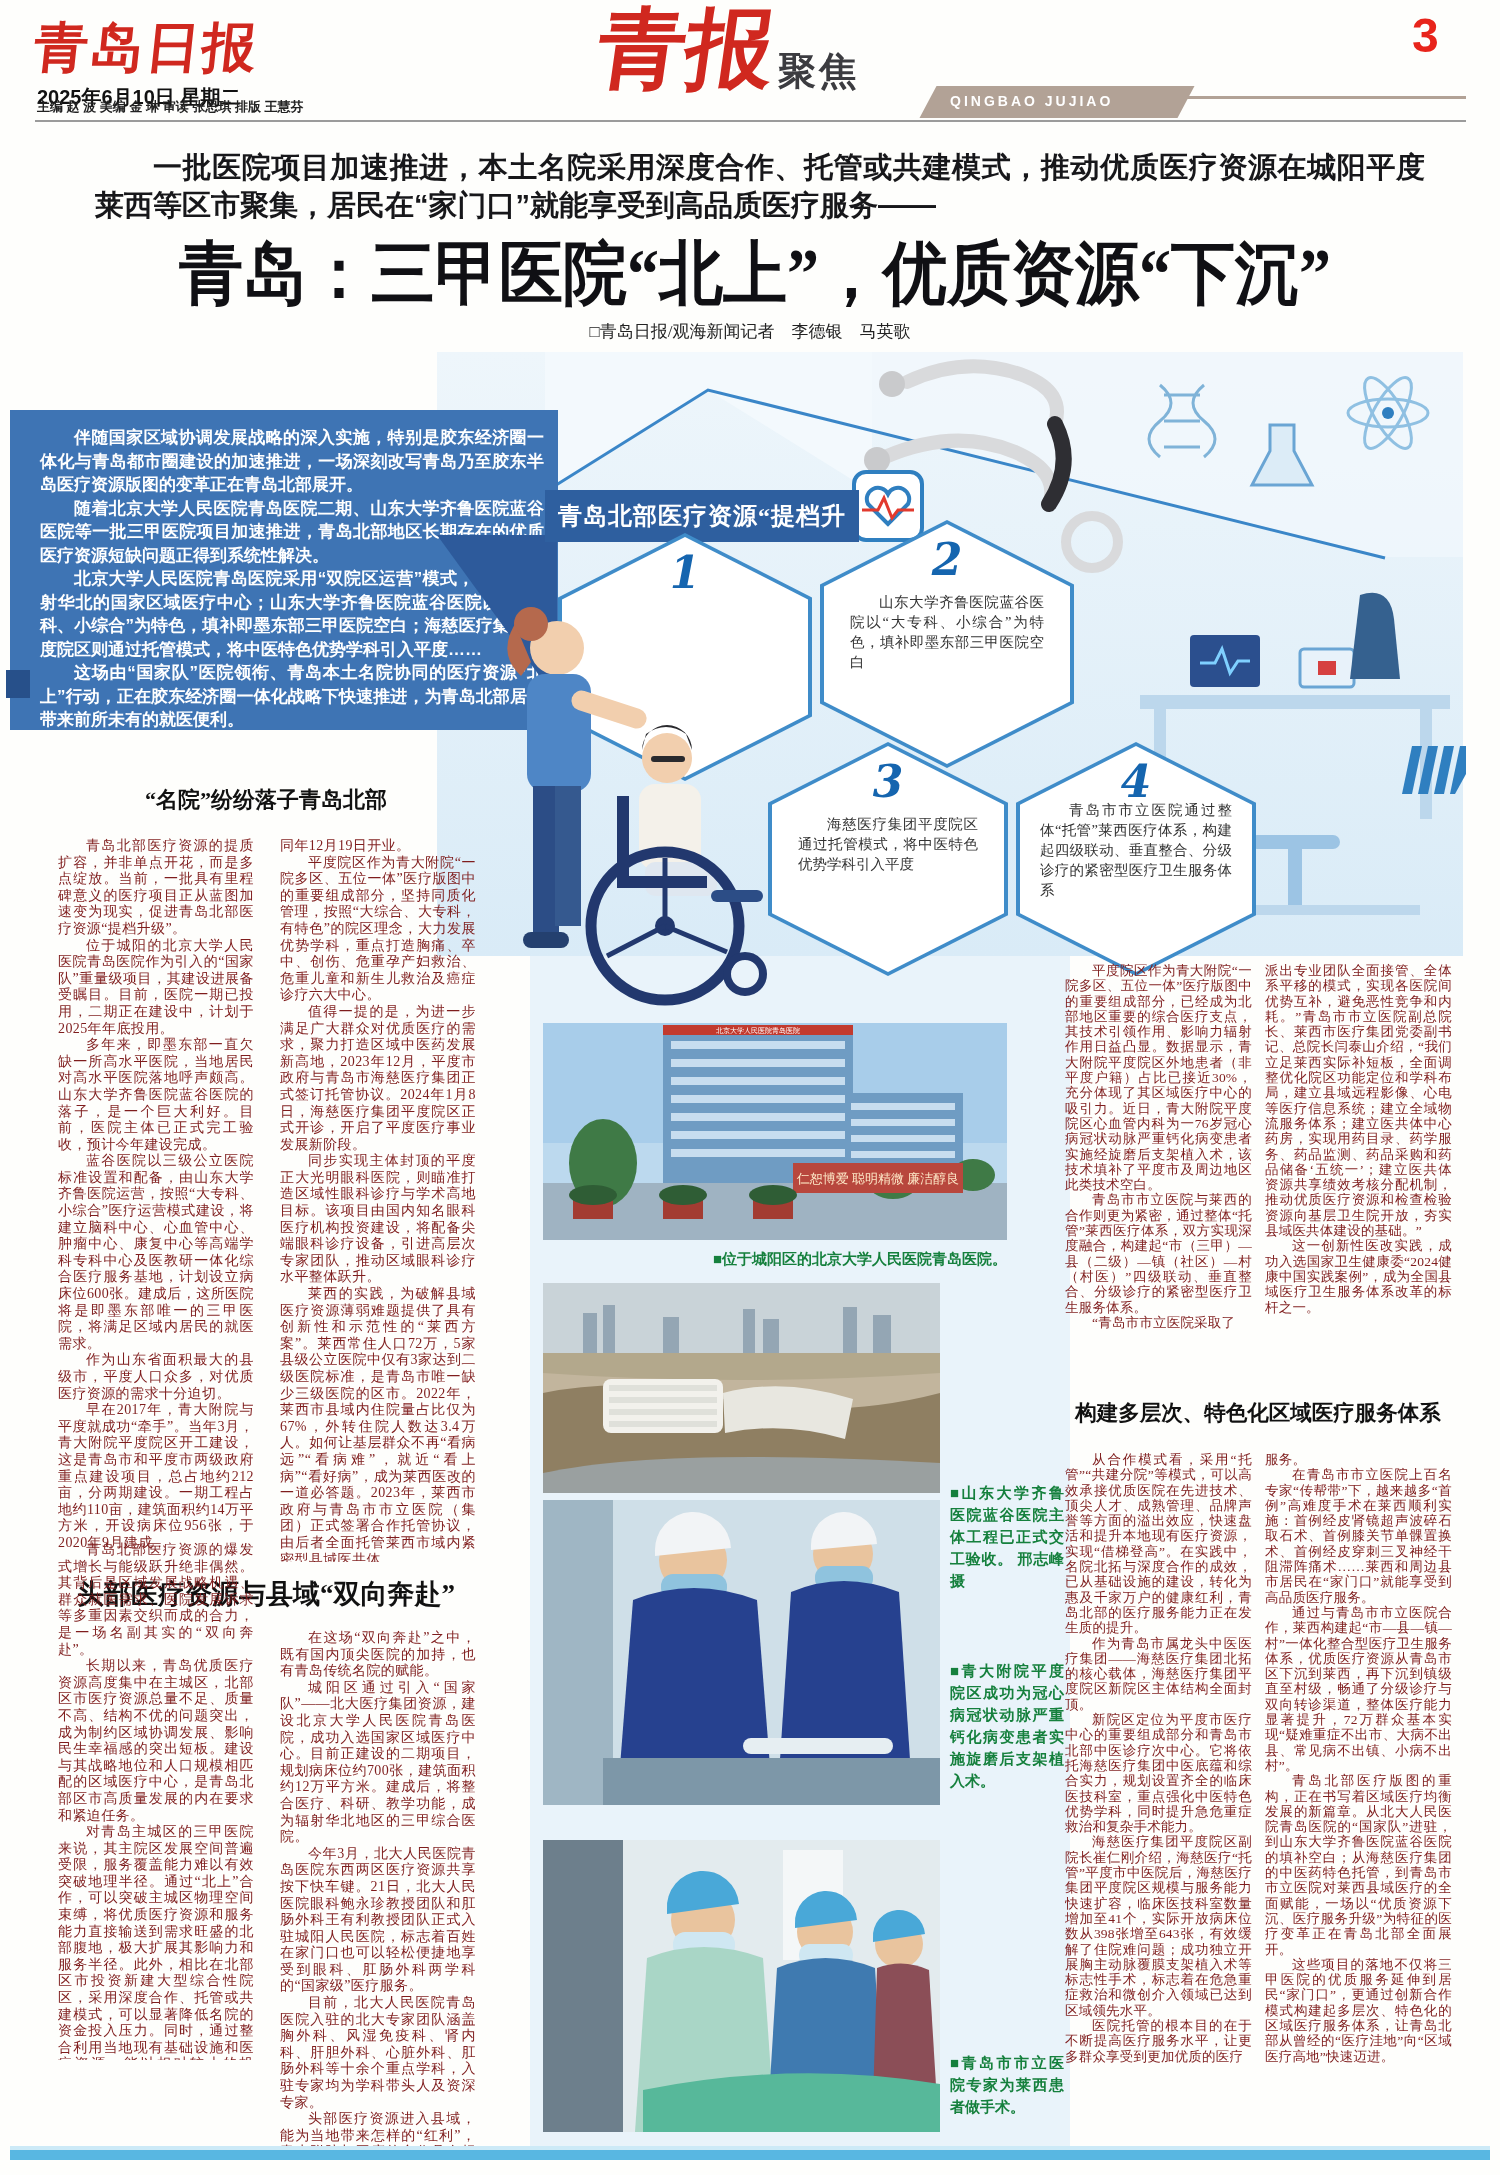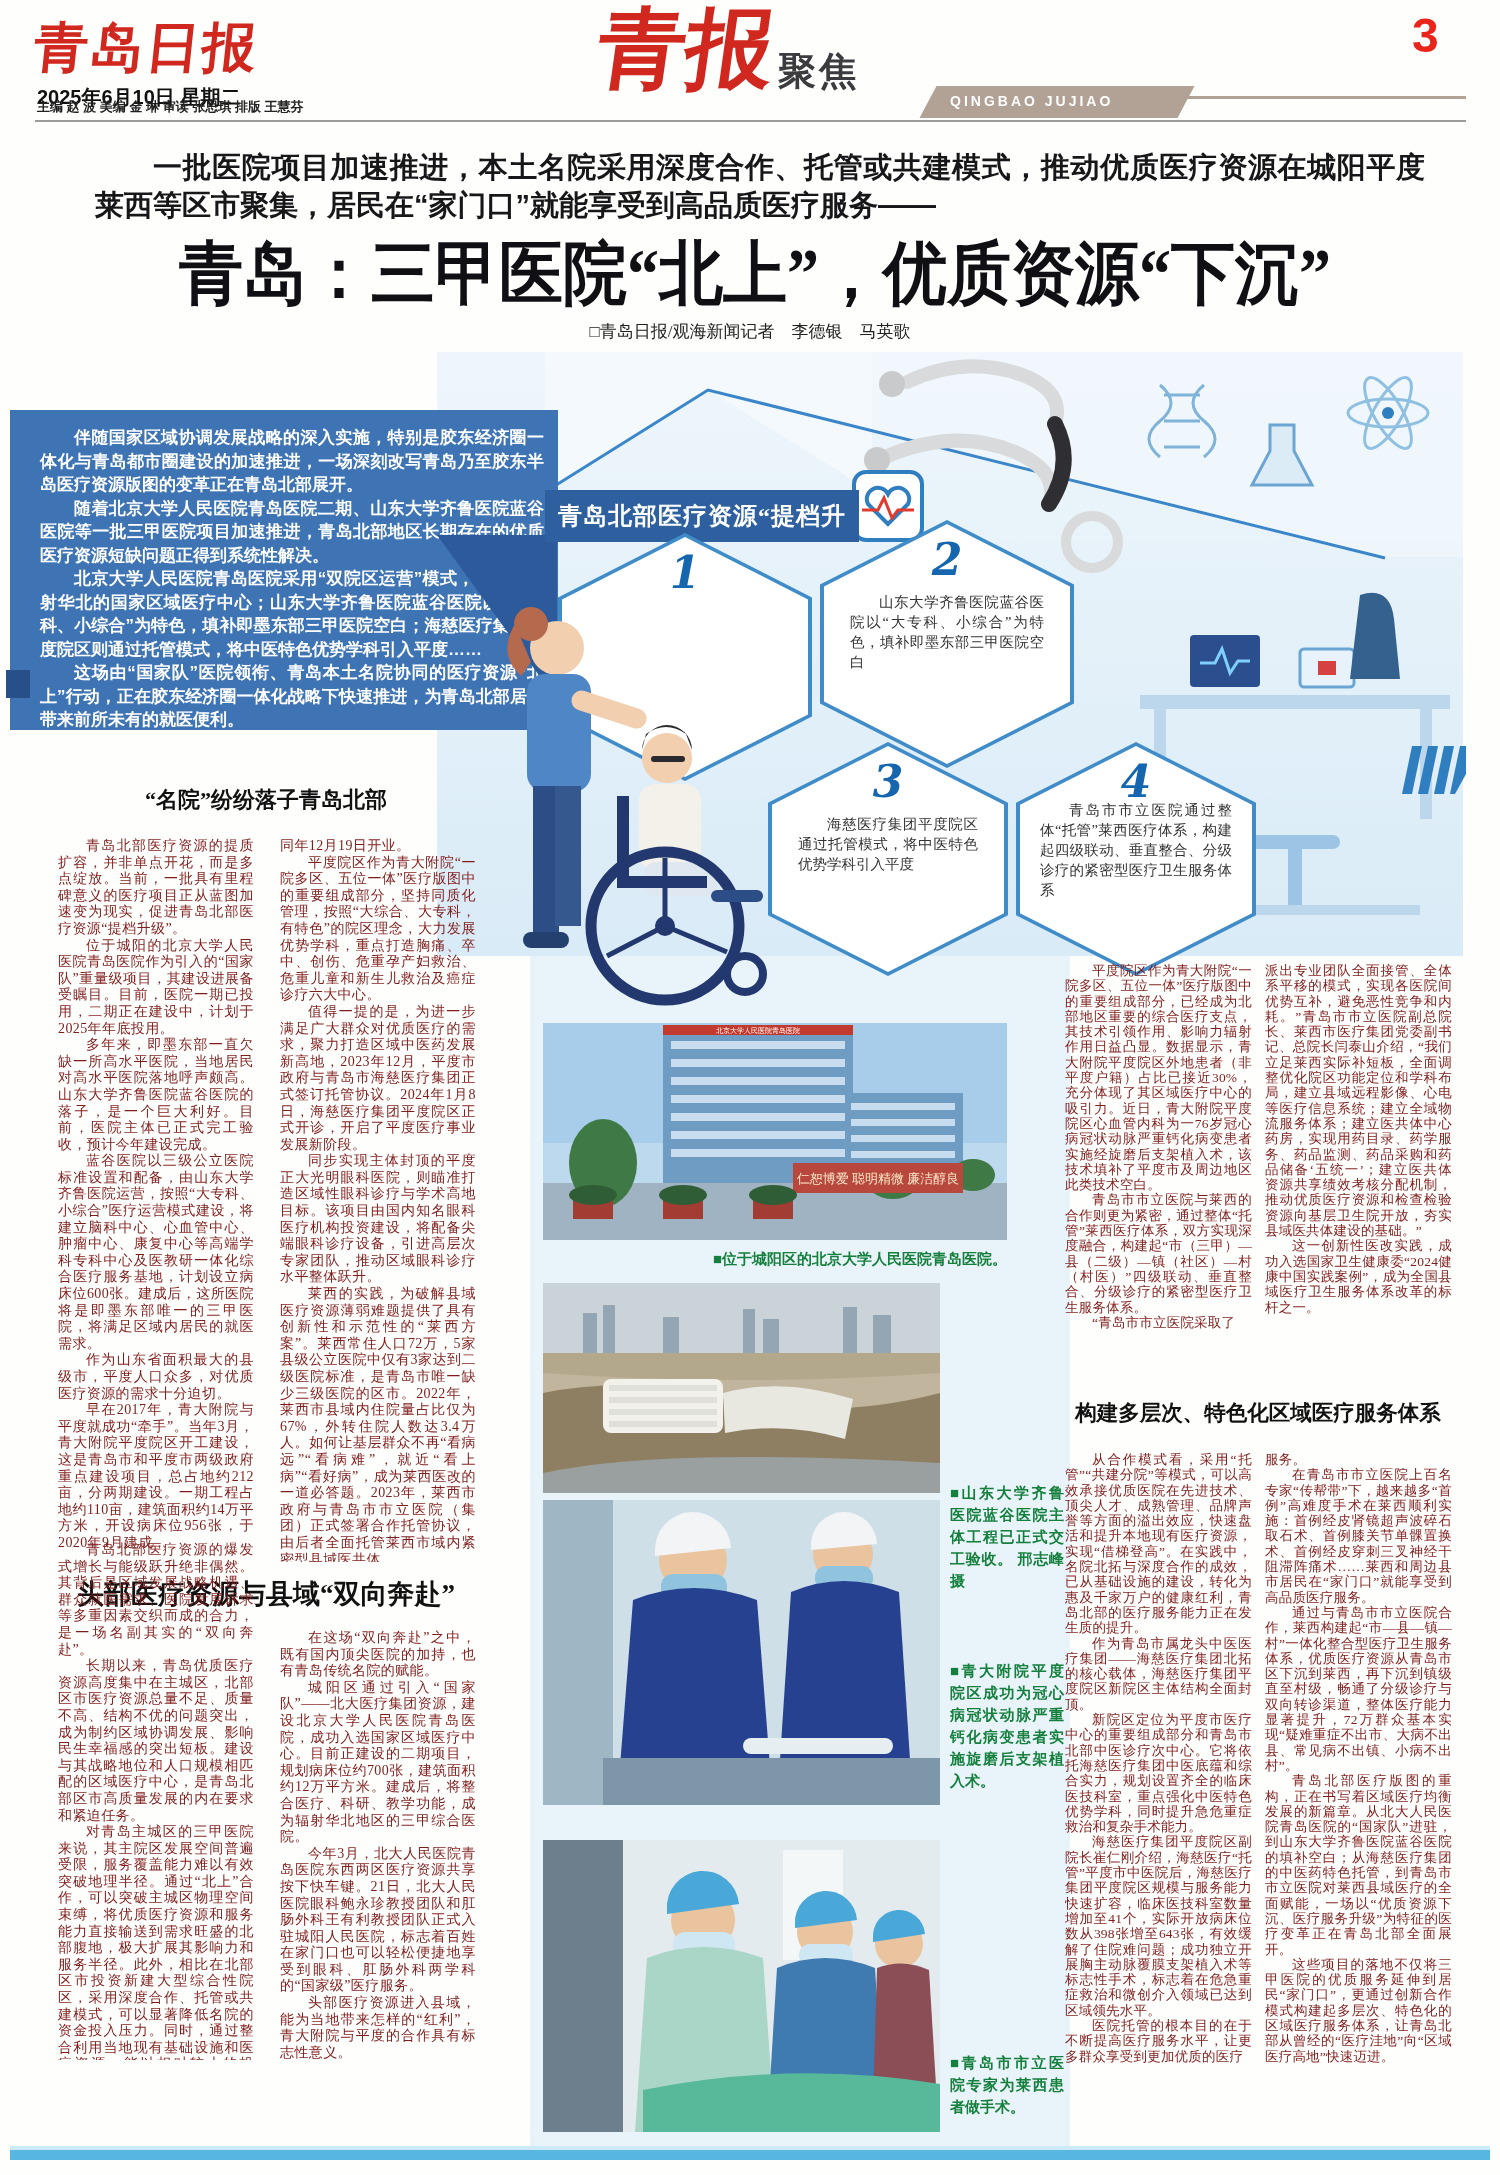--- a/index.html
+++ b/index.html
@@ -208,20 +208,21 @@
 <div class="h-sec" style="left:58px;top:1576px;width:416px;font-size:27px;">头部医疗资源与县域“双向奔赴”</div>
 <div class="col" style="left:58px;top:1542px;width:196px;height:518px;">
     <p>青岛北部医疗资源的爆发式增长与能级跃升绝非偶然。其背后是区域发展战略机遇、群众就医需求、医院发展诉求等多重因素交织而成的合力，是一场名副其实的“双向奔赴”。</p>
     <p>长期以来，青岛优质医疗资源高度集中在主城区，北部区市医疗资源总量不足、质量不高、结构不优的问题突出，成为制约区域协调发展、影响民生幸福感的突出短板。建设与其战略地位和人口规模相匹配的区域医疗中心，是青岛北部区市高质量发展的内在要求和紧迫任务。</p>
     <p>对青岛主城区的三甲医院来说，其主院区发展空间普遍受限，服务覆盖能力难以有效突破地理半径。通过“北上”合作，可以突破主城区物理空间束缚，将优质医疗资源和服务能力直接输送到需求旺盛的北部腹地，极大扩展其影响力和服务半径。此外，相比在北部区市投资新建大型综合性院区，采用深度合作、托管或共建模式，可以显著降低名院的资金投入压力。同时，通过整合利用当地现有基础设施和医疗资源，能以相对较小的投入，实现更具成本效益的扩张。</p>
   </div>
 <div class="col" style="left:280px;top:1630px;width:196px;height:518px;">
     <p>在这场“双向奔赴”之中，既有国内顶尖医院的加持，也有青岛传统名院的赋能。</p>
     <p>城阳区通过引入“国家队”——北大医疗集团资源，建设北京大学人民医院青岛医院，成功入选国家区域医疗中心。目前正建设的二期项目，规划病床位约700张，建筑面积约12万平方米。建成后，将整合医疗、科研、教学功能，成为辐射华北地区的三甲综合医院。</p>
     <p>今年3月，北大人民医院青岛医院东西两区医疗资源共享按下快车键。21日，北大人民医院眼科鲍永珍教授团队和肛肠外科王有利教授团队正式入驻城阳人民医院，标志着百姓在家门口也可以轻松便捷地享受到眼科、肛肠外科两学科的“国家级”医疗服务。</p>
+    <p>目前，北大人民医院青岛医院入驻的北大专家团队涵盖胸外科、风湿免疫科、肾内科、肝胆外科、心脏外科、肛肠外科等十余个重点学科，入驻专家均为学科带头人及资深专家。</p>
     <p>头部医疗资源进入县域，能为当地带来怎样的“红利”，青大附院与平度的合作具有标志性意义。</p>
   </div>
 
 <div class="ph" style="left:543px;top:1023px;width:464px;height:217px;">
   <svg width="464" height="217" viewBox="0 0 464 217">
     <rect width="464" height="217" fill="#bcd9ee"></rect>
     <rect width="464" height="120" fill="#a8cdea"></rect>
     <g fill="#6f9cc3">
       <rect x="120" y="10" width="190" height="150"></rect>
       <rect x="300" y="70" width="120" height="90"></rect>

